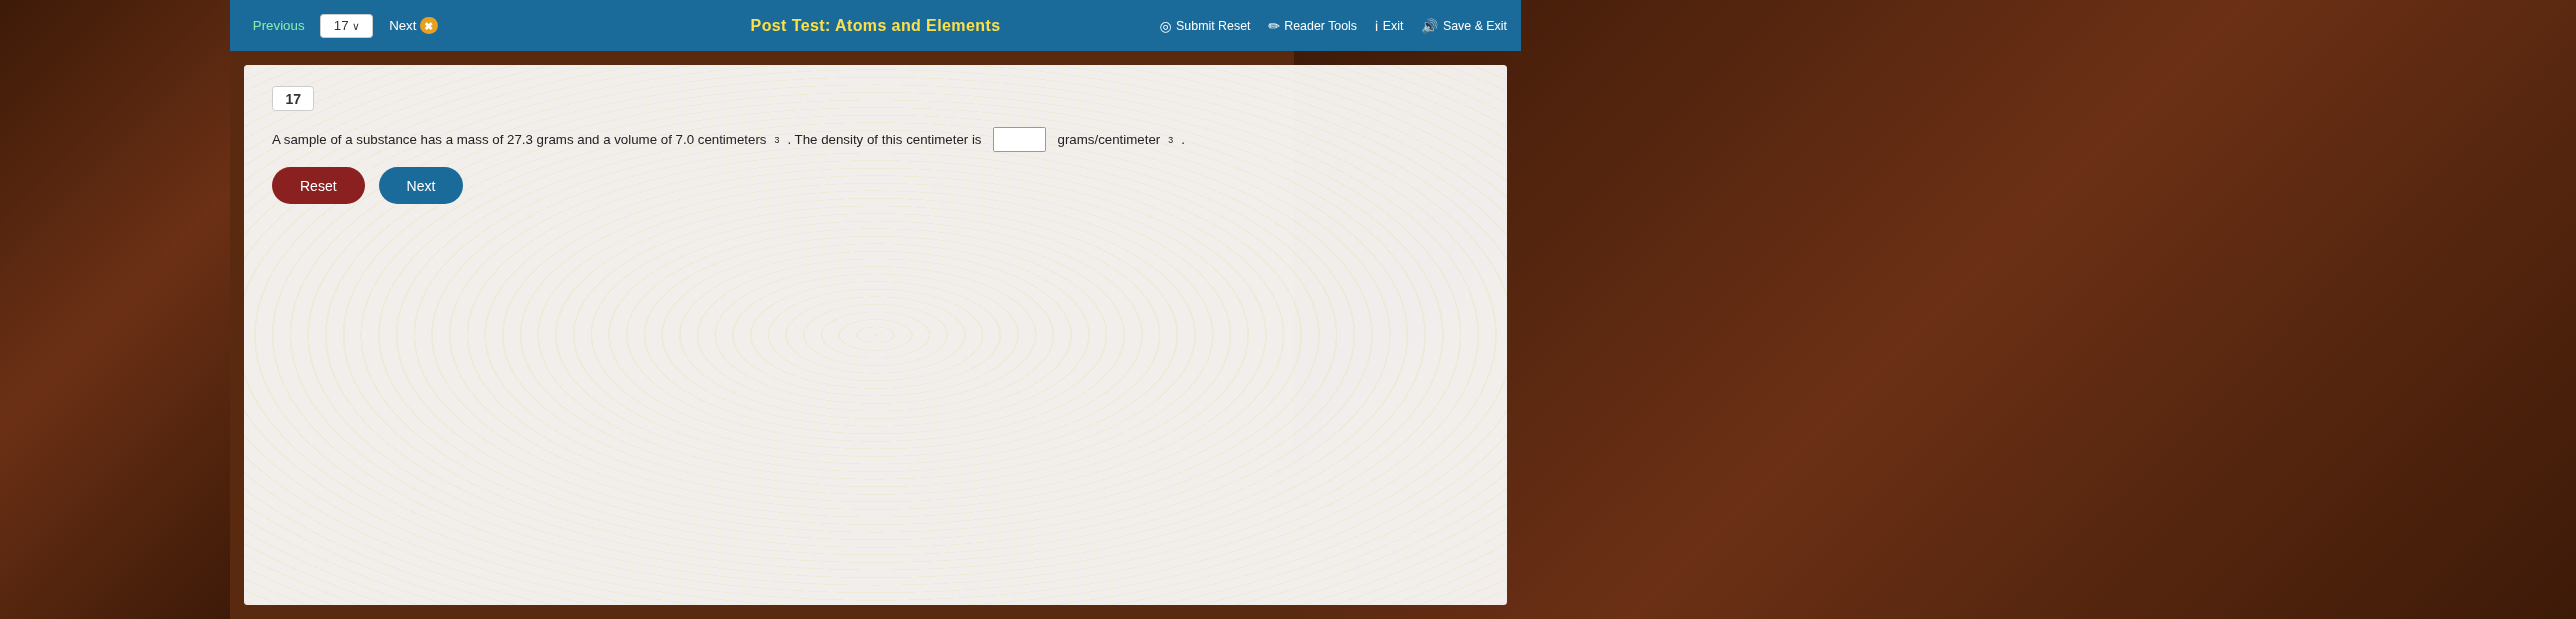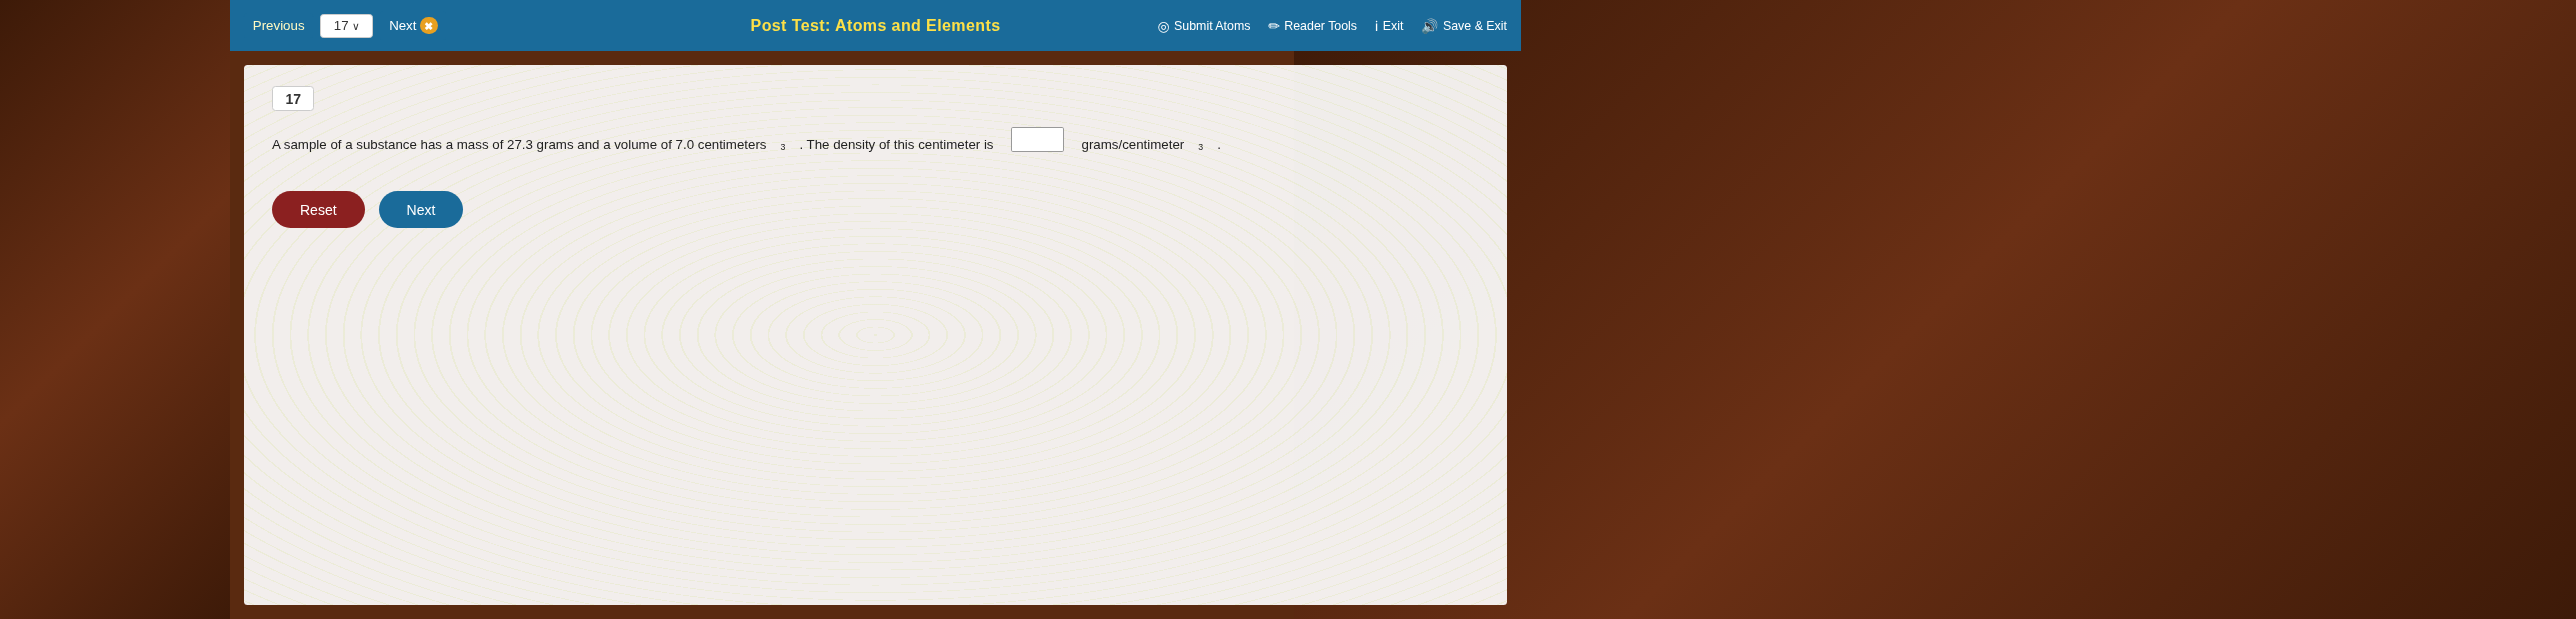--- a/index.html
+++ b/index.html
@@ -59,21 +59,21 @@
 
     .nav-left {
       display: flex;
       align-items: center;
       gap: 7px;
     }
 
     .nav-btn-prev {
       background: #1a6b9a;
       border: none;
-      color: #fef9c3;
+      color: #86efac;
       font-size: 13.3px;
       cursor: pointer;
       display: flex;
       align-items: center;
       gap: 3.5px;
       padding: 5.3px 8.8px;
       border-radius: 3.5px;
     }
 
     .question-number-nav {
@@ -199,25 +199,25 @@
 
     .question-text {
       font-size: 13.3px;
       color: #222;
       margin-bottom: 26.5px;
     }
 
     .problem-line {
       font-size: 13.3px;
       color: #222;
-      margin-bottom: 39px;
-      display: flex;
-      align-items: flex-end;
+      margin-bottom: 15px;
+      display: flex;
+      align-items: center;
       flex-wrap: wrap;
-      gap: 14px;
+      gap: 8px;
     }
 
     .answer-input {
       border: 0.9px solid #999;
       background: white;
       width: 53px;
       height: 25px;
       padding: 1.8px 5.3px;
       font-size: 12.4px;
       outline: none;
@@ -281,21 +281,21 @@
         <span>Next</span>
         <span class="nav-circle-icon">✖</span>
       </button>
     </div>
 
     <div class="test-title">Post Test: Atoms and Elements</div>
 
     <div class="nav-right">
       <div class="nav-right-item">
         <span class="icon">◎</span>
-        <span>Submit Atoms</span>
+        <span>Submit Reset</span>
       </div>
       <div class="nav-right-item">
         <span class="icon">✏</span>
         <span>Reader Tools</span>
       </div>
       <div class="nav-right-item">
         <span class="icon">ℹ</span>
         <span>Exit</span>
       </div>
       <div class="nav-right-item">

